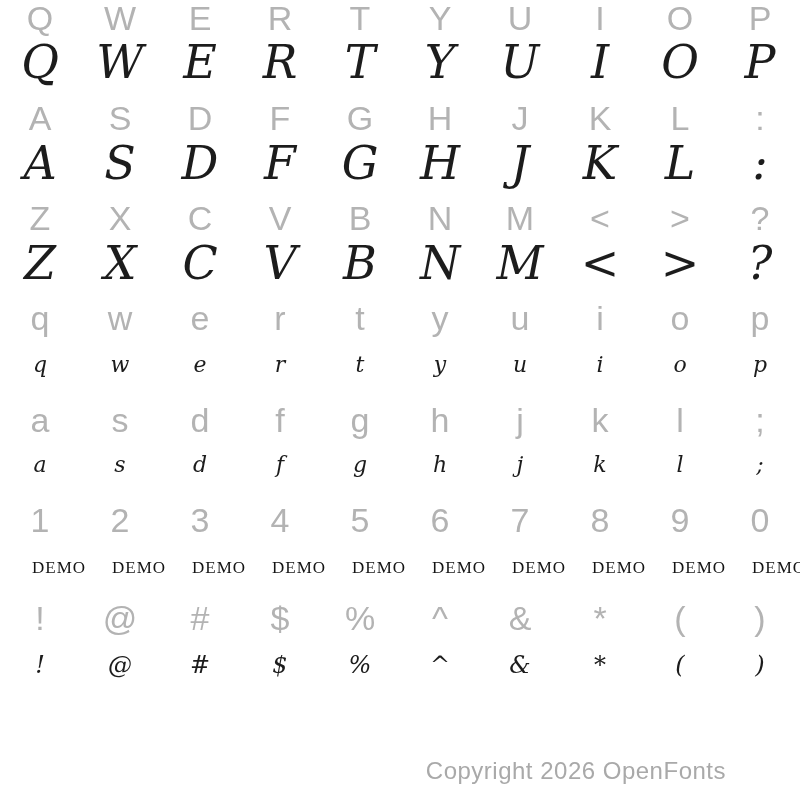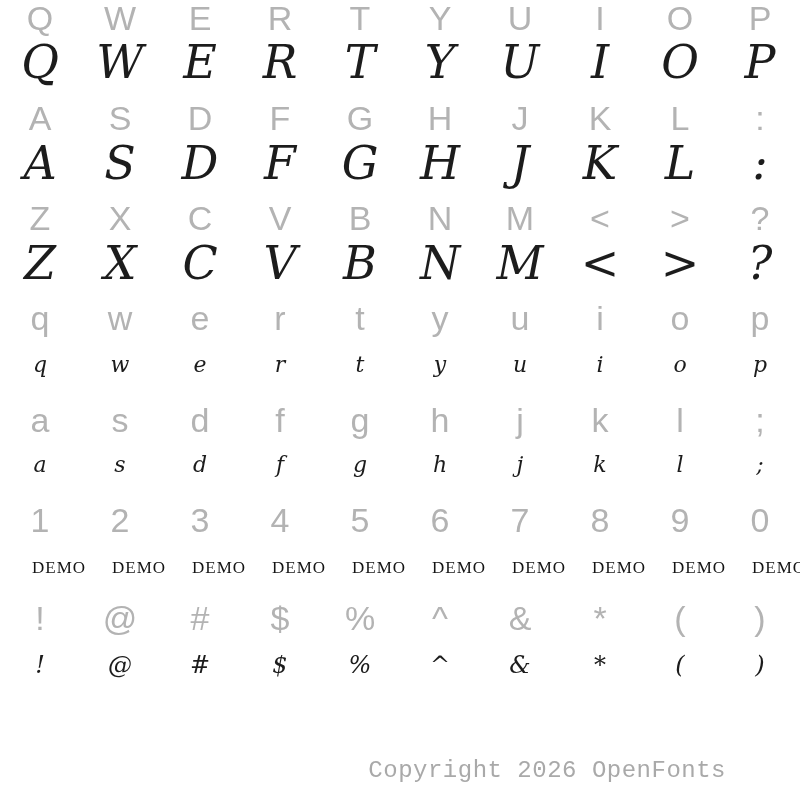--- a/index.html
+++ b/index.html
@@ -55,21 +55,21 @@
     font-family: "Liberation Serif", serif;
     font-size: 17px;
     line-height: 30px;
     letter-spacing: 1px;
     color: #141414;
   }
   .footer {
     position: absolute;
     top: 757px;
     right: 74px;
-    font-family: Liberation Mono, monospace;
+    font-family: Liberation Sans, sans-serif;
     font-size: 24px;
     color: #a9a9a9;
     letter-spacing: 0.5px;
   }
 </style>
 </head>
 <body>
 
 <div class="page">
   <div id="rows-container">

